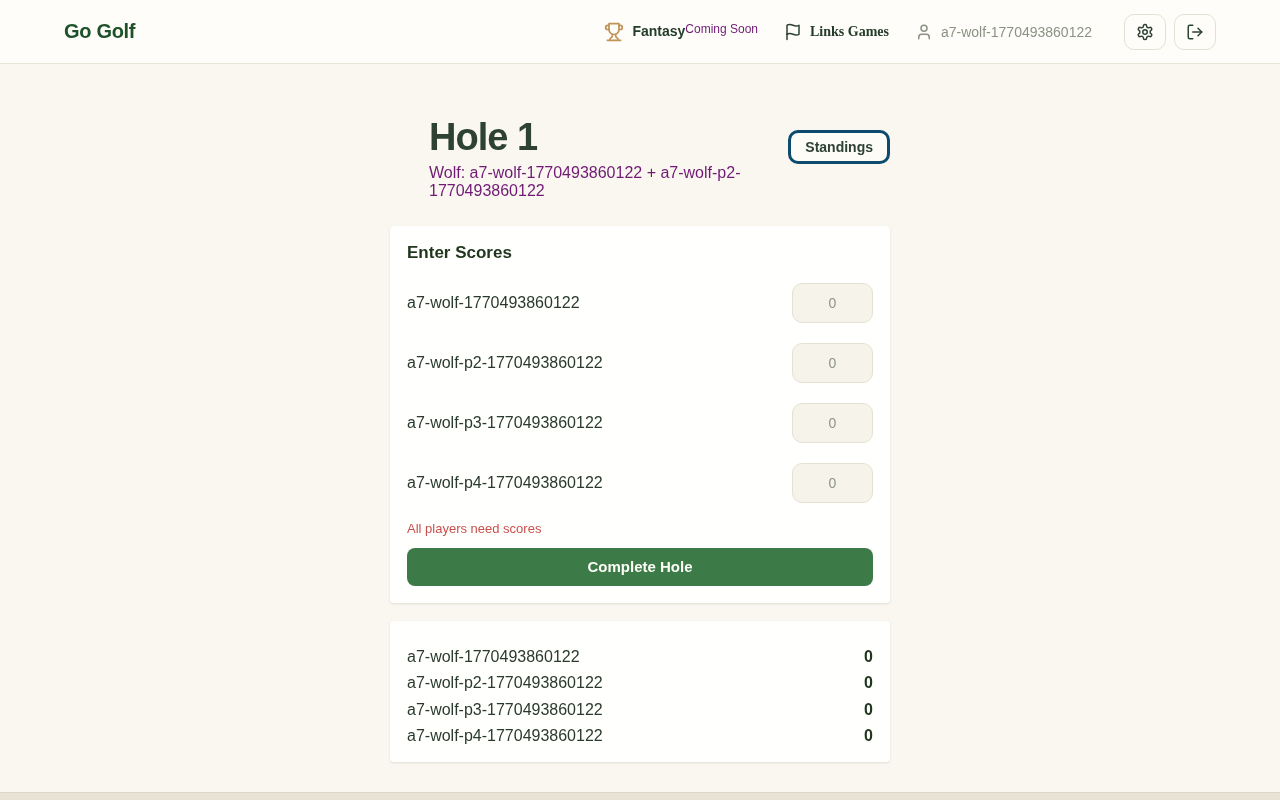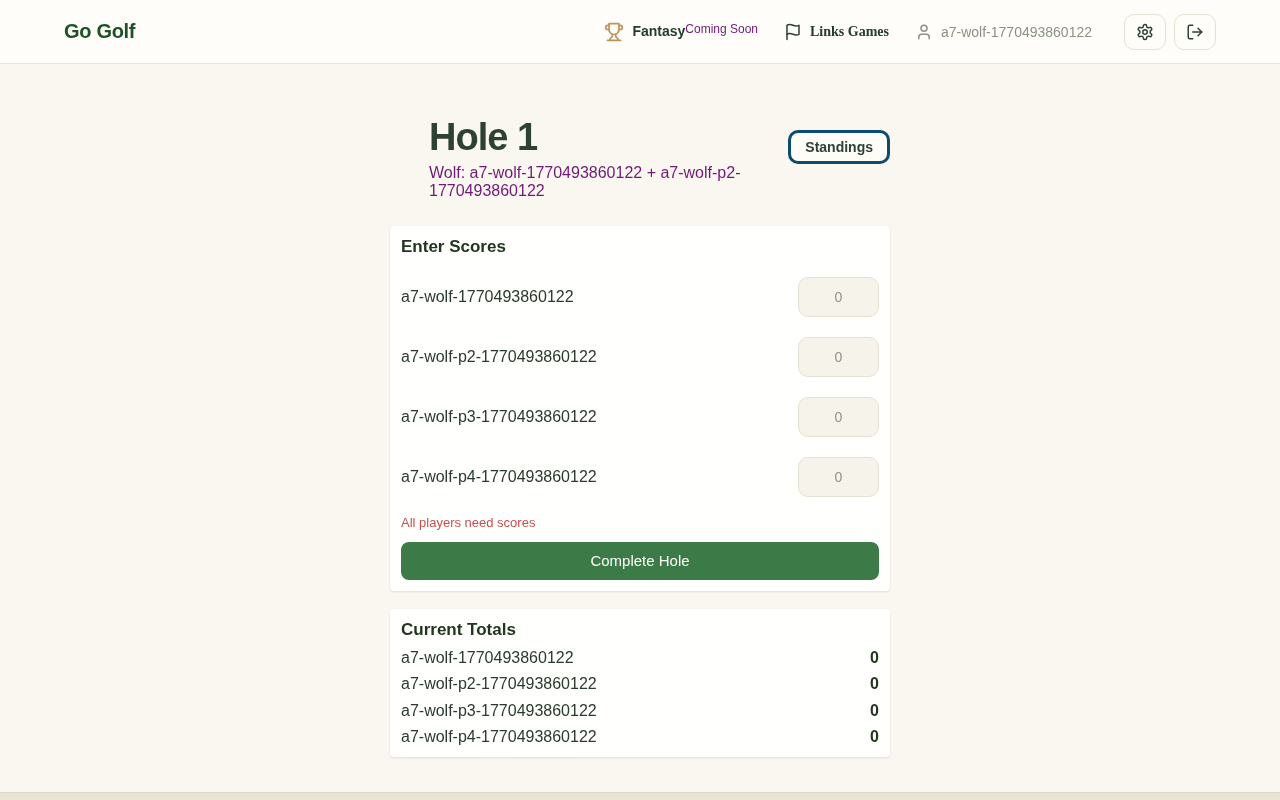--- a/index.html
+++ b/index.html
@@ -68,21 +68,21 @@
     border: 3px solid #0c4a6e;
     border-radius: 10px;
     cursor: pointer;
     font-family: "Liberation Sans", sans-serif;
   }
 
   .card {
     background: #fffffd;
     border-radius: 4px;
     box-shadow: 0 1px 3px rgba(60,60,40,0.08), 0 1px 2px rgba(60,60,40,0.05);
-    padding: 11px;
+    padding: 17px;
   }
   .scores-card { margin-top: 26px; }
   .card-heading { font-size: 17px; font-weight: 700; color: #22361f; }
 
   .player-row {
     display: flex;
     align-items: center;
     justify-content: space-between;
     margin-top: 20px;
   }
@@ -102,21 +102,21 @@
 
   .error-text { margin-top: 18px; font-size: 13px; color: #c9504e; }
 
   .submit-btn {
     margin-top: 12px;
     width: 100%;
     height: 38px;
     background: #3c7a47;
     color: #fdfdf8;
     font-size: 15px;
-    font-weight: 400;
+    font-weight: 700;
     border: none;
     border-radius: 8px;
     cursor: pointer;
     font-family: "Liberation Sans", sans-serif;
   }
 
   .totals-card { margin-top: 18px; }
   .totals-row {
     display: flex;
     align-items: center;
@@ -235,21 +235,20 @@
       <span class="player-name">a7-wolf-p4-1770493860122</span>
       <input class="score-input" type="text" placeholder="0" style="">
     </div>
 
     <div class="error-text">All players need scores</div>
 
     <button class="submit-btn">Complete Hole</button>
   </div>
 
   <div class="card totals-card">
-    <div class="card-heading">Current Totals</div>
 
     <div class="totals-row">
       <span class="totals-name">a7-wolf-1770493860122</span>
       <span class="totals-value">0</span>
     </div>
     <div class="totals-row">
       <span class="totals-name">a7-wolf-p2-1770493860122</span>
       <span class="totals-value">0</span>
     </div>
     <div class="totals-row">

